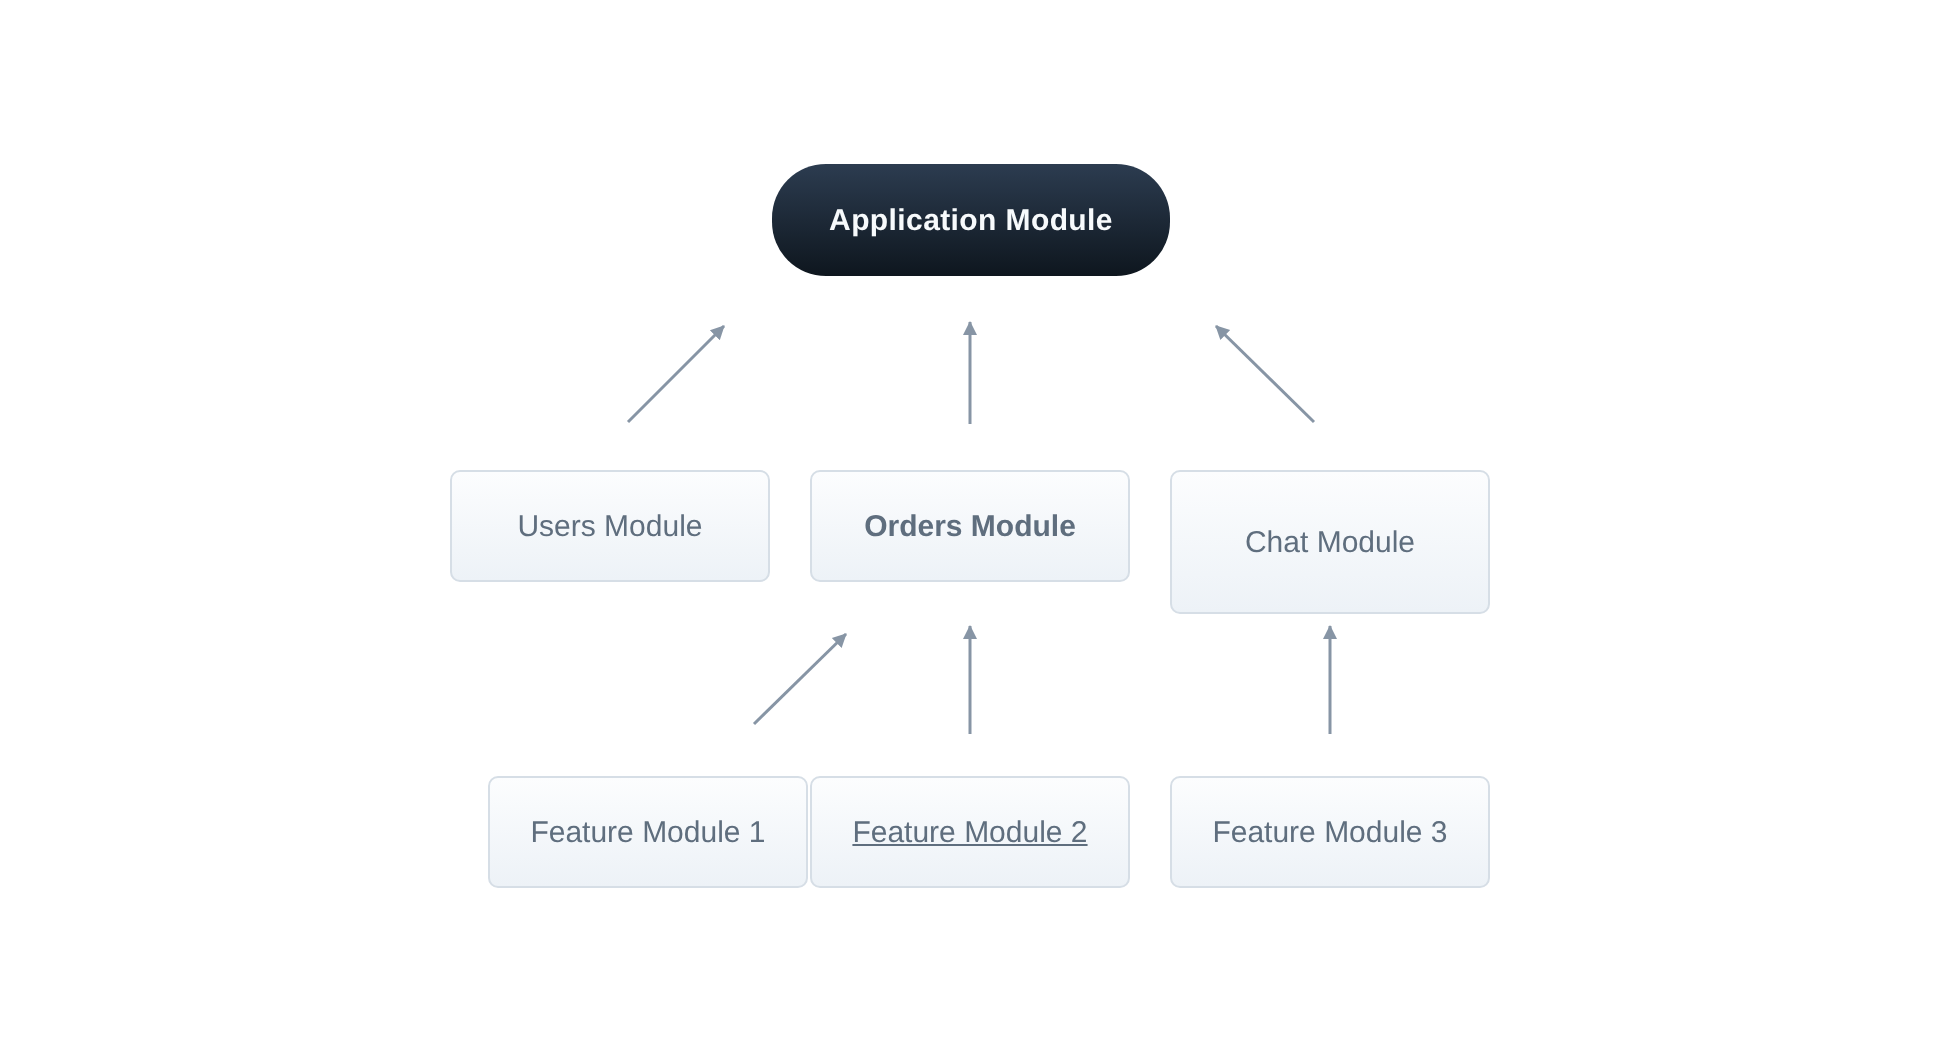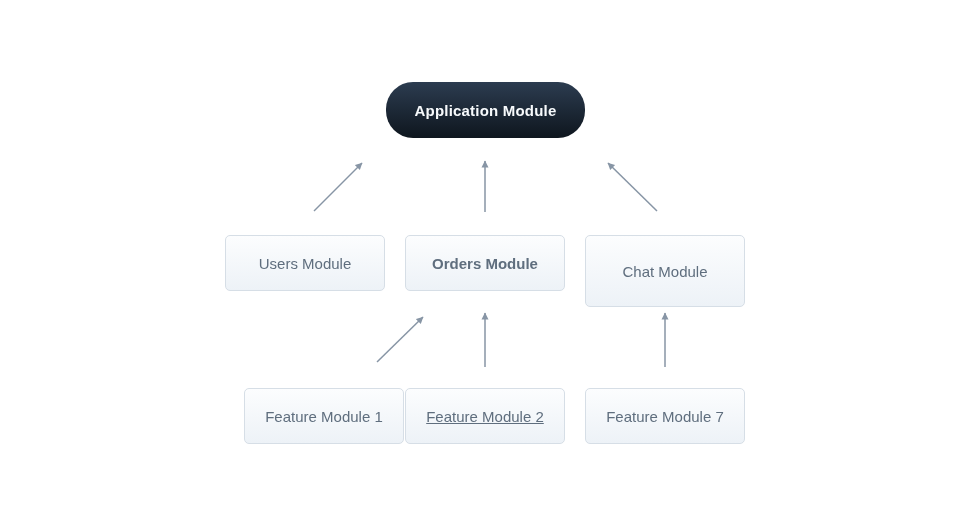--- a/index.html
+++ b/index.html
@@ -80,16 +80,16 @@
       <div class="node light" style="left: 585px; top: 235px; width: 160px; height: 72px;">
         <span>Chat Module</span>
       </div>
       <div class="node light" style="left: 225px; top: 388px; width: 160px; height: 56px; margin-left: 19px;">
         <span>Feature Module 1</span>
       </div>
       <div class="node light" style="left: 405px; top: 388px; width: 160px; height: 56px; text-decoration: underline;">
         <span>Feature Module 2</span>
       </div>
       <div class="node light" style="left: 585px; top: 388px; width: 160px; height: 56px;">
-        <span>Feature Module 7</span>
+        <span>Feature Module 3</span>
       </div>
     </div>
 </div>
 
 </body></html>

